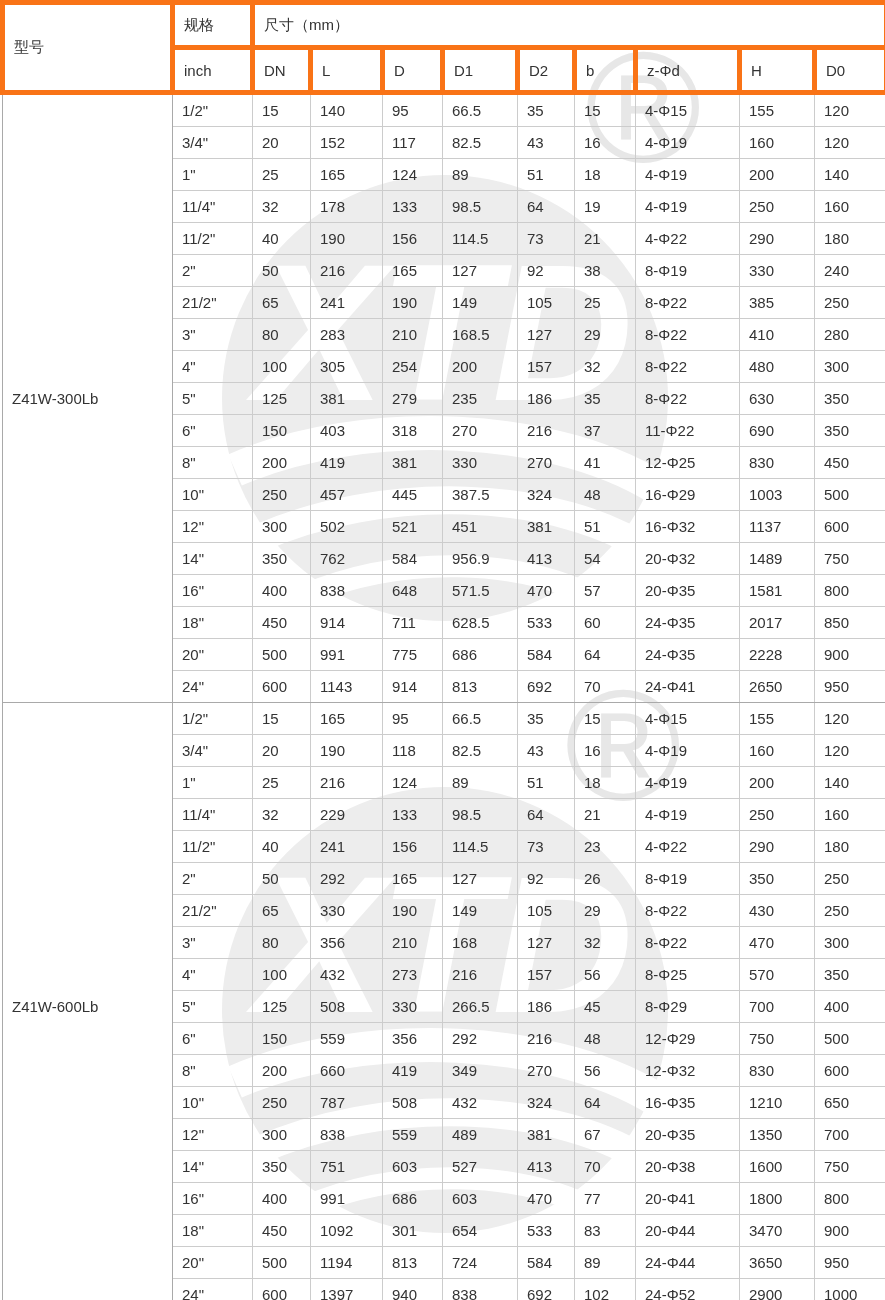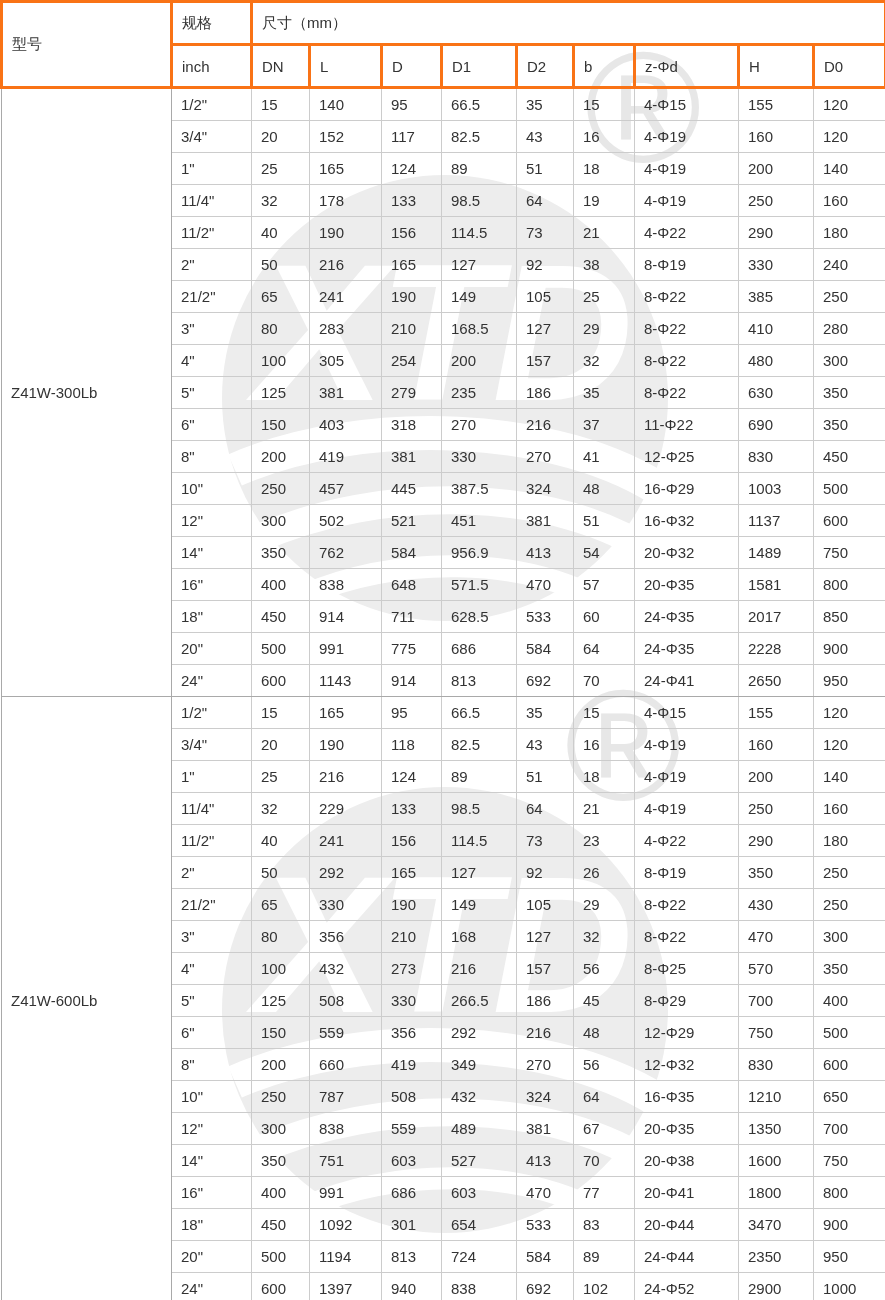--- a/index.html
+++ b/index.html
@@ -28,21 +28,21 @@
     text-align:left;
     vertical-align:middle;
     padding:0 2px 0 9px;
     overflow:hidden;
     white-space:nowrap;
     background:transparent;
   }
   
   thead th {
     height:40px;
-    border:3px solid #f97316;
+    border:5px solid #f97316;
   }
   
   tbody td {
     height:31px;
     border:1px solid #cccccc;
   }
   
   table.spec { border:1px solid #a9a9a9; }
   tbody.section > tr:first-child > td { border-top:1px solid #a9a9a9; }
   tbody.section > tr:last-child  > td { border-bottom:1px solid #a9a9a9; }
@@ -548,21 +548,21 @@
         </tr>
         <tr>
           <td>20"</td>
           <td>500</td>
           <td>1194</td>
           <td>813</td>
           <td>724</td>
           <td>584</td>
           <td>89</td>
           <td>24-Φ44</td>
-          <td>2350</td>
+          <td>3650</td>
           <td>950</td>
         </tr>
         <tr>
           <td>24"</td>
           <td>600</td>
           <td>1397</td>
           <td>940</td>
           <td>838</td>
           <td>692</td>
           <td>102</td>

